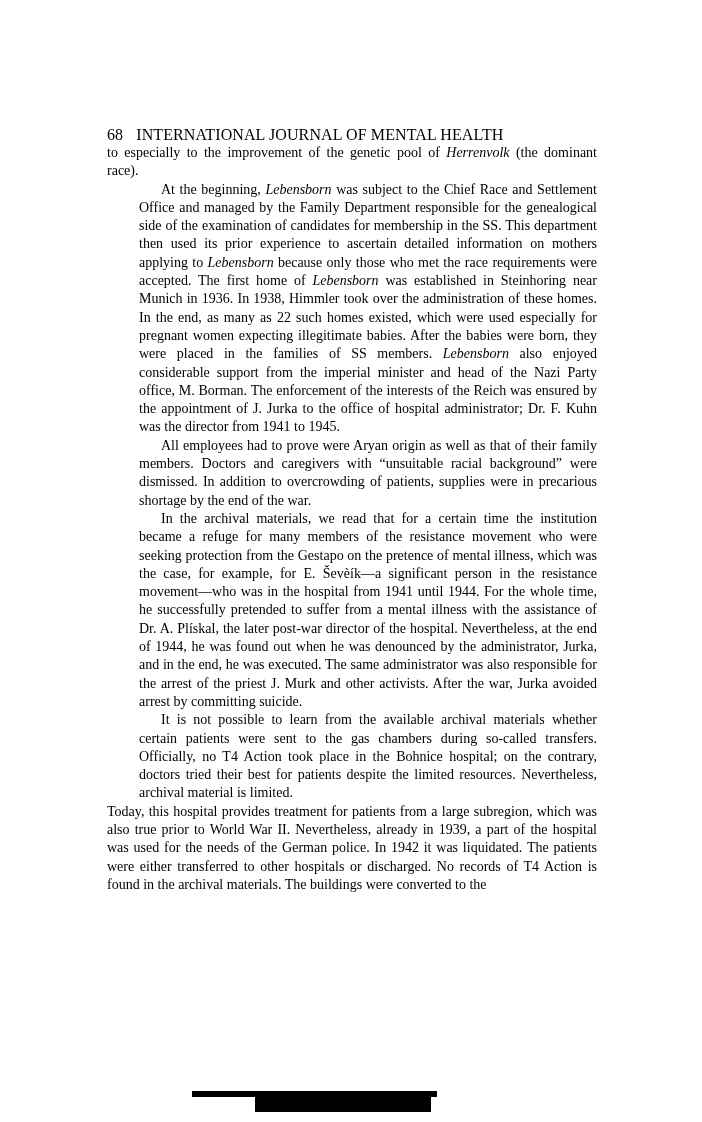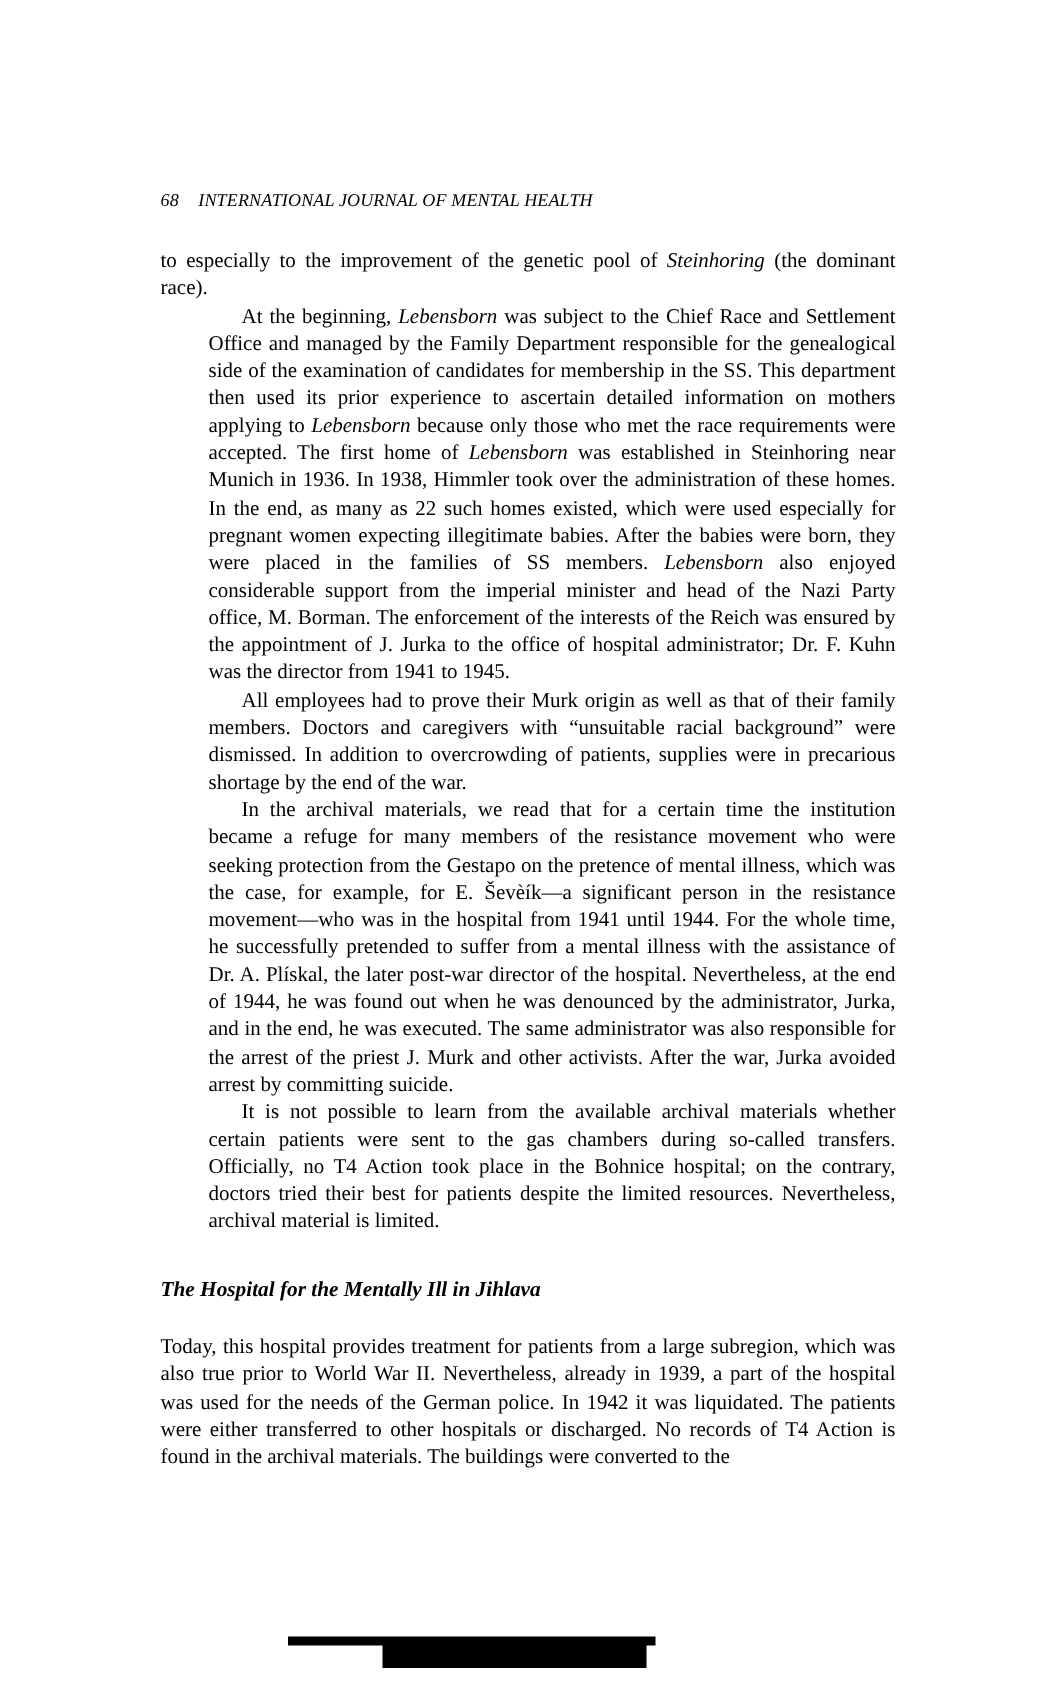--- a/index.html
+++ b/index.html
@@ -13,24 +13,22 @@
     color: #000000;
     overflow: hidden;
   }
   .page {
     position: absolute;
     left: 107px;
     top: 126px;
     width: 490px;
   }
   .running-header {
-    font-style: italic;
-    font-size: 12px;
+    font-size: 16px;
     letter-spacing: 0.1px;
-    margin-bottom: 25px;
     white-space: nowrap;
   }
   .running-header .pagenum {
     margin-right: 13px;
   }
   .article-body {
     font-size: 14px;
     line-height: 18.3px;
     text-align: justify;
   }
@@ -67,24 +65,23 @@
 </style>
 </head>
 <body>
 
 <main class="page">
   <header class="running-header">
     <span class="pagenum">68</span><span>INTERNATIONAL JOURNAL OF MENTAL HEALTH</span>
   </header>
 
   <section class="article-body">
-    <p class="para"><span>to especially to the improvement of the genetic pool of </span><span style="font-style: italic;">Steinhoring</span><span> (the dominant race).</span></p>
+    <p class="para"><span>to especially to the improvement of the genetic pool of </span><span style="font-style: italic;">Herrenvolk</span><span> (the dominant race).</span></p>
     <p class="para indent"><span>At the beginning, </span><span style="font-style: italic;">Lebensborn</span><span> was subject to the Chief Race and Settlement Office and managed by the Family Department responsible for the genealogical side of the examination of candidates for membership in the SS. This department then used its prior experience to ascertain detailed information on mothers applying to </span><span style="font-style: italic;">Lebensborn</span><span> because only those who met the race requirements were accepted. The first home of </span><span style="font-style: italic;">Lebensborn</span><span> was established in Steinhoring near Munich in 1936. In 1938, Himmler took over the administration of these homes. In the end, as many as 22 such homes existed, which were used especially for pregnant women expecting illegitimate babies. After the babies were born, they were placed in the families of SS members. </span><span style="font-style: italic;">Lebensborn</span><span> also enjoyed considerable support from the imperial minister and head of the Nazi Party office, M. Borman. The enforcement of the interests of the Reich was ensured by the appointment of J. Jurka to the office of hospital administrator; Dr. F. Kuhn was the director from 1941 to 1945.</span></p>
-    <p class="para indent"><span>All employees had to prove their Murk origin as well as that of their family members. Doctors and caregivers with “unsuitable racial background” were dismissed. In addition to overcrowding of patients, supplies were in precarious shortage by the end of the war.</span></p>
+    <p class="para indent"><span>All employees had to prove were Aryan origin as well as that of their family members. Doctors and caregivers with “unsuitable racial background” were dismissed. In addition to overcrowding of patients, supplies were in precarious shortage by the end of the war.</span></p>
     <p class="para indent"><span>In the archival materials, we read that for a certain time the institution became a refuge for many members of the resistance movement who were seeking protection from the Gestapo on the pretence of mental illness, which was the case, for example, for E. Ševèík—a significant person in the resistance movement—who was in the hospital from 1941 until 1944. For the whole time, he successfully pretended to suffer from a mental illness with the assistance of Dr. A. Plískal, the later post-war director of the hospital. Nevertheless, at the end of 1944, he was found out when he was denounced by the administrator, Jurka, and in the end, he was executed. The same administrator was also responsible for the arrest of the priest J. Murk and other activists. After the war, Jurka avoided arrest by committing suicide.</span></p>
     <p class="para indent"><span>It is not possible to learn from the available archival materials whether certain patients were sent to the gas chambers during so-called transfers. Officially, no T4 Action took place in the Bohnice hospital; on the contrary, doctors tried their best for patients despite the limited resources. Nevertheless, archival material is limited.</span></p>
-    <h2 class="section-heading">The Hospital for the Mentally Ill in Jihlava</h2>
     <p class="para"><span>Today, this hospital provides treatment for patients from a large subregion, which was also true prior to World War II. Nevertheless, already in 1939, a part of the hospital was used for the needs of the German police. In 1942 it was liquidated. The patients were either transferred to other hospitals or discharged. No records of T4 Action is found in the archival materials. The buildings were converted to the</span></p>
   </section>
 </main>
 
 <div class="artifact-thin"></div>
 <div class="artifact-thick"></div>
 
 </body></html>

